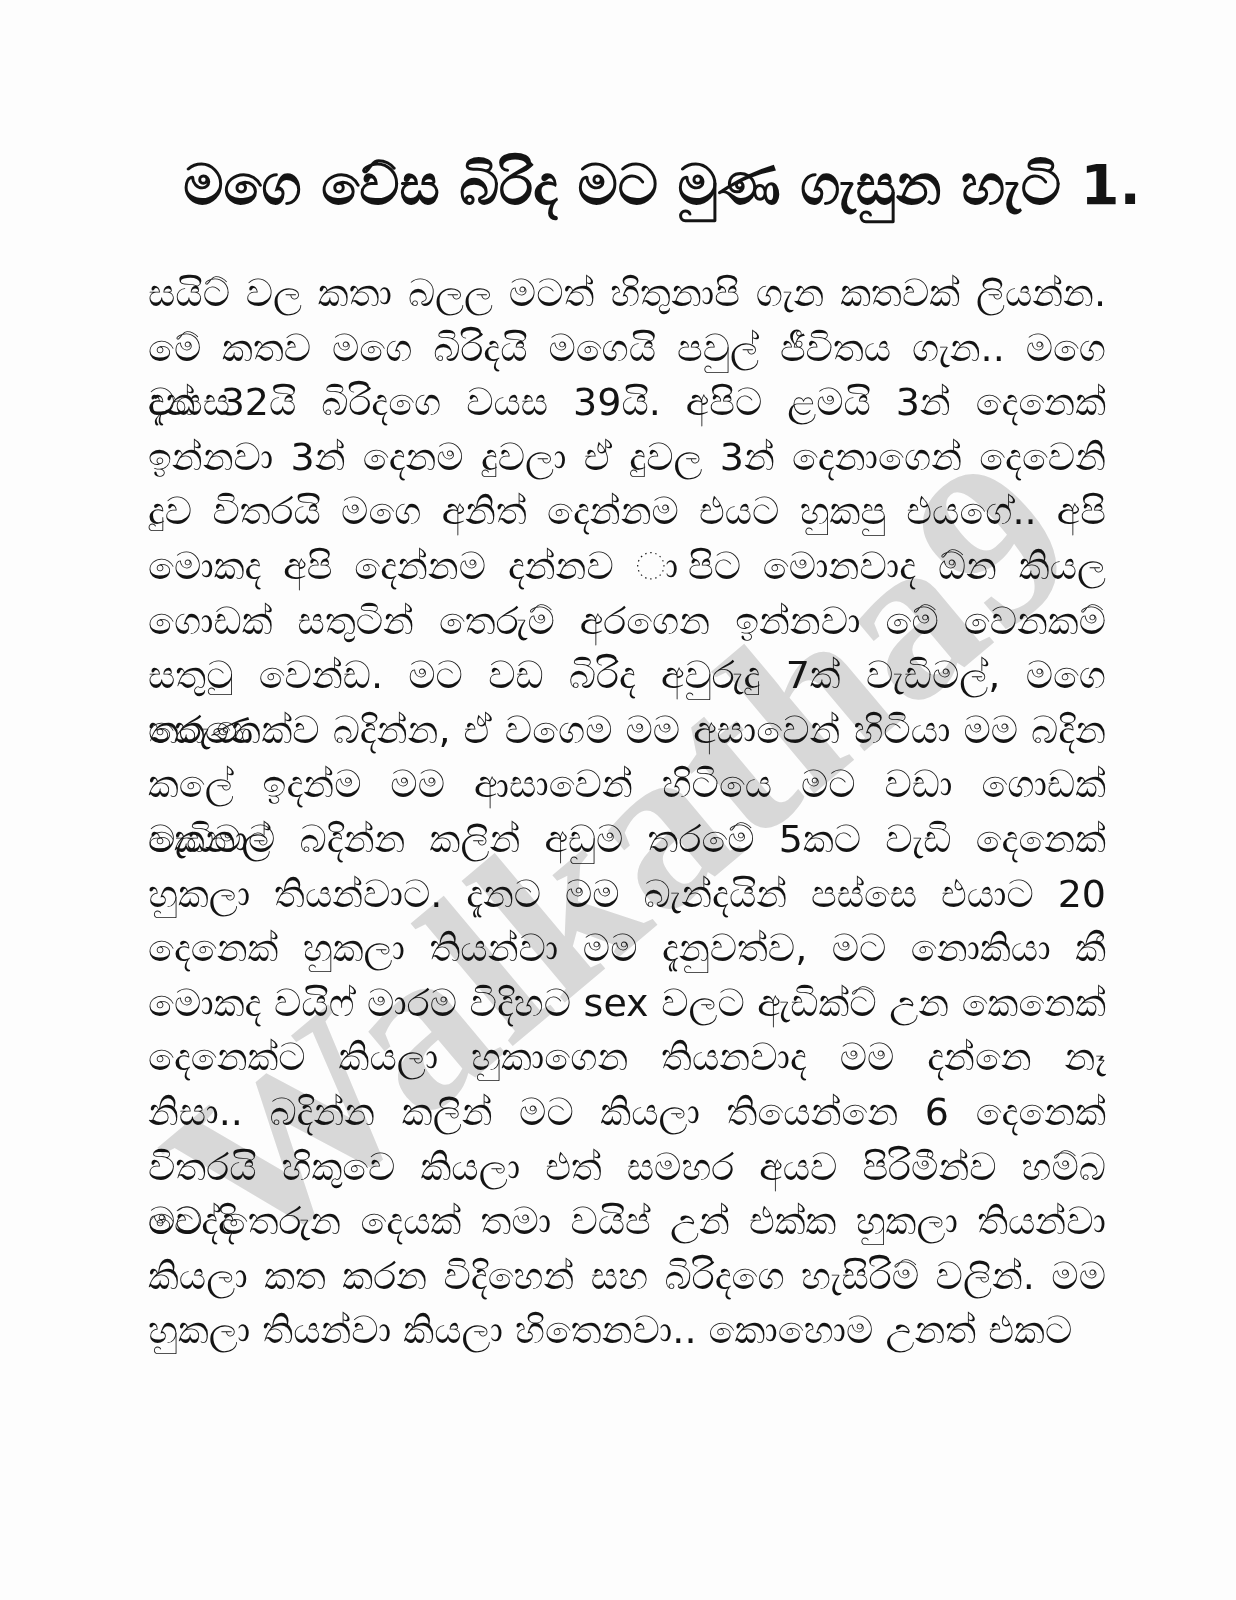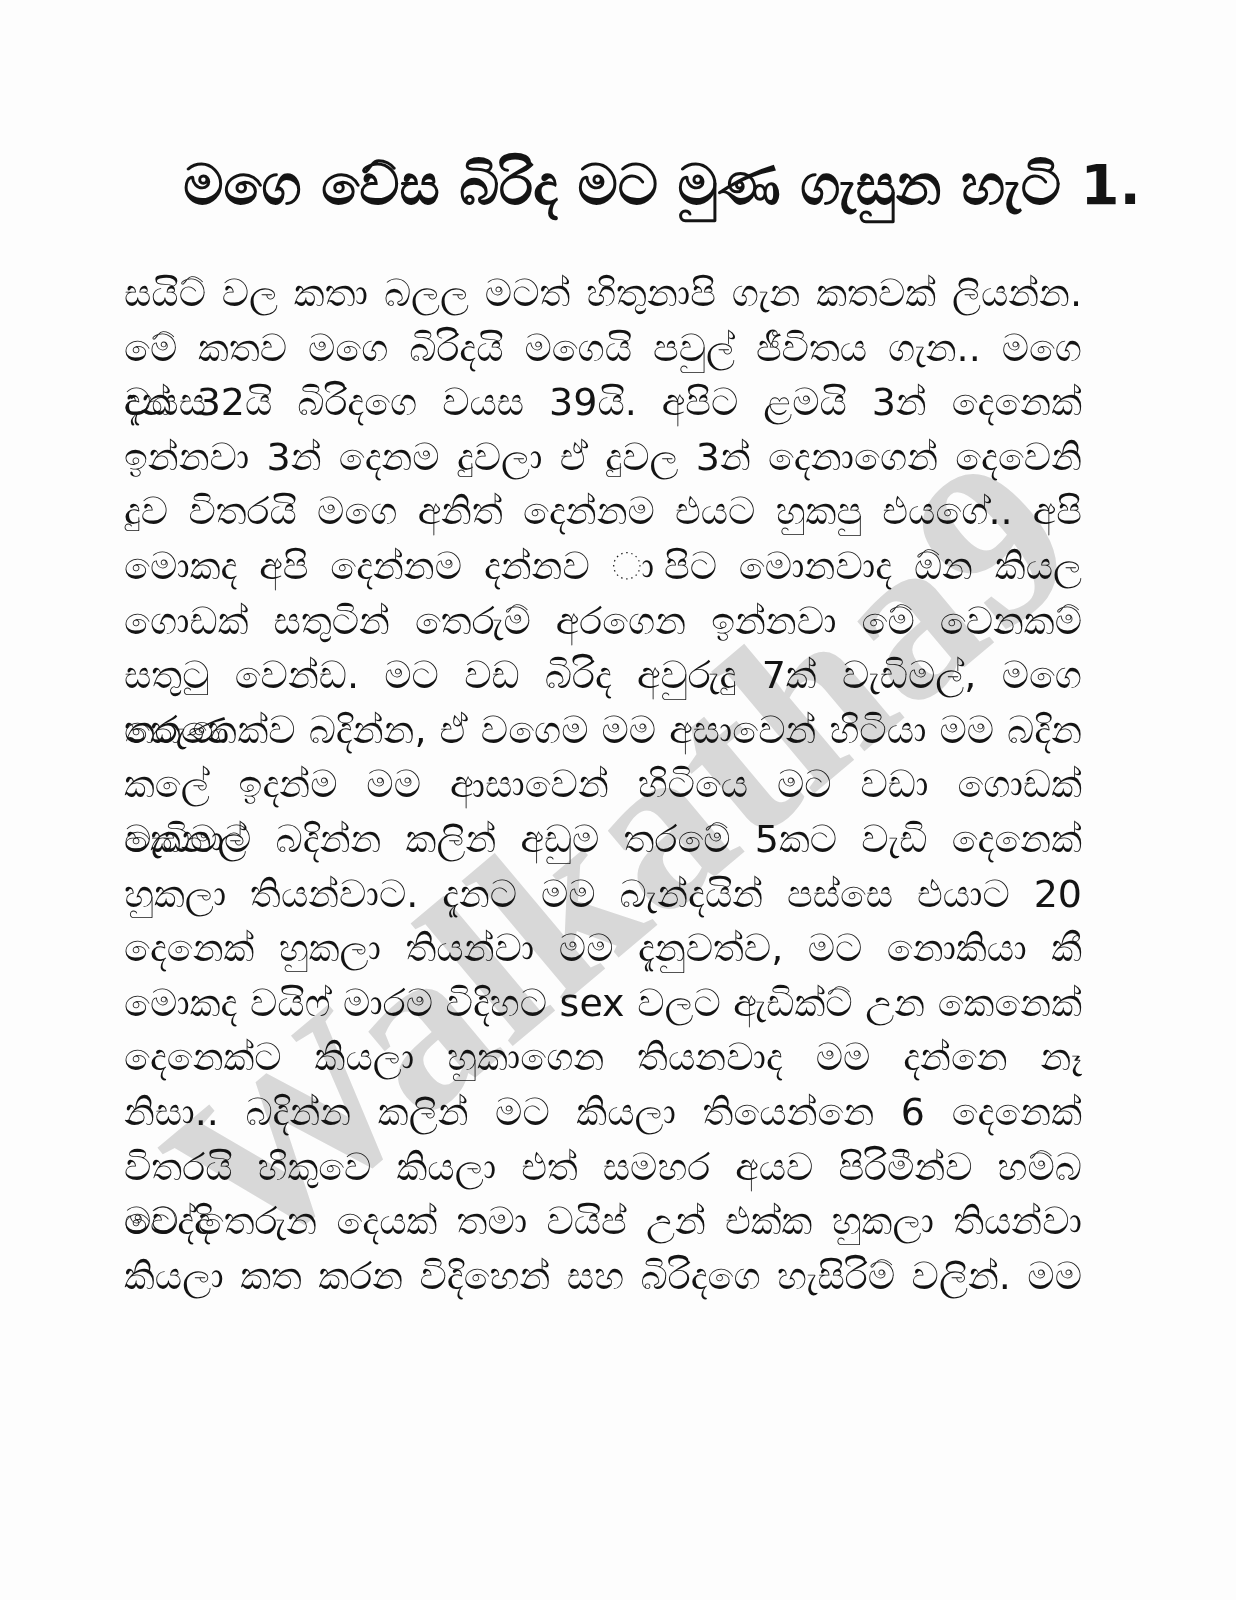--- a/index.html
+++ b/index.html
@@ -39,21 +39,21 @@
     text-align: center;
     font-size: 56px;
     font-weight: bold;
     line-height: 1.5;
     z-index: 2;
     padding-left: 29px;
   }
   .body-text {
     position: absolute;
     top: 266px;
-    left: 124px;
+    left: 148px;
     width: 958px;
     font-size: 38px;
     z-index: 2;
   }
   .body-text .line {
     height: 54.6px;
     line-height: 54.6px;
     text-align: justify;
     text-align-last: justify;
     white-space: normal;
@@ -85,15 +85,16 @@
     <div class="line">කලේ ඉදන්ම මම ආසාවෙන් හිටියෙ මට වඩා ගොඩක් වැඩිමල්</div>
     <div class="line">කෙනාට බදින්න කලින් අඩුම තරමේ 5කට වැඩි දෙනෙක්</div>
     <div class="line">හුකලා තියන්වාට. දැනට මම බැන්දයින් පස්සෙ එයාට 20</div>
     <div class="line">දෙනෙක් හුකලා තියන්වා මම දැනුවත්ව, මට නොකියා කී</div>
     <div class="line">මොකද වයිෆ් මාරම විදිහට sex වලට ඇඩික්ට් උන කෙනෙක්</div>
     <div class="line">දෙනෙක්ට කියලා හුකාගෙන තියනවාද මම දන්නෙ නෑ</div>
     <div class="line">නිසා.. බදින්න කලින් මට කියලා තියෙන්නෙ 6 දෙනෙක්</div>
     <div class="line">විතරයි හිකුවෙ කියලා එත් සමහර අයව පිරිමීන්ව හම්බ වෙද්දි</div>
     <div class="line">මට තෙරුන දෙයක් තමා වයිප් උන් එක්ක හුකලා තියන්වා</div>
     <div class="line">කියලා කත කරන විදිහෙන් සහ බිරිදගෙ හැසිරිම් වලින්. මම</div>
+    <div class="line last">හුකලා තියන්වා කියලා හිතෙනවා.. කොහොම උනත් එකට</div>
   </div>
 
 </div>
 
 </body></html>

